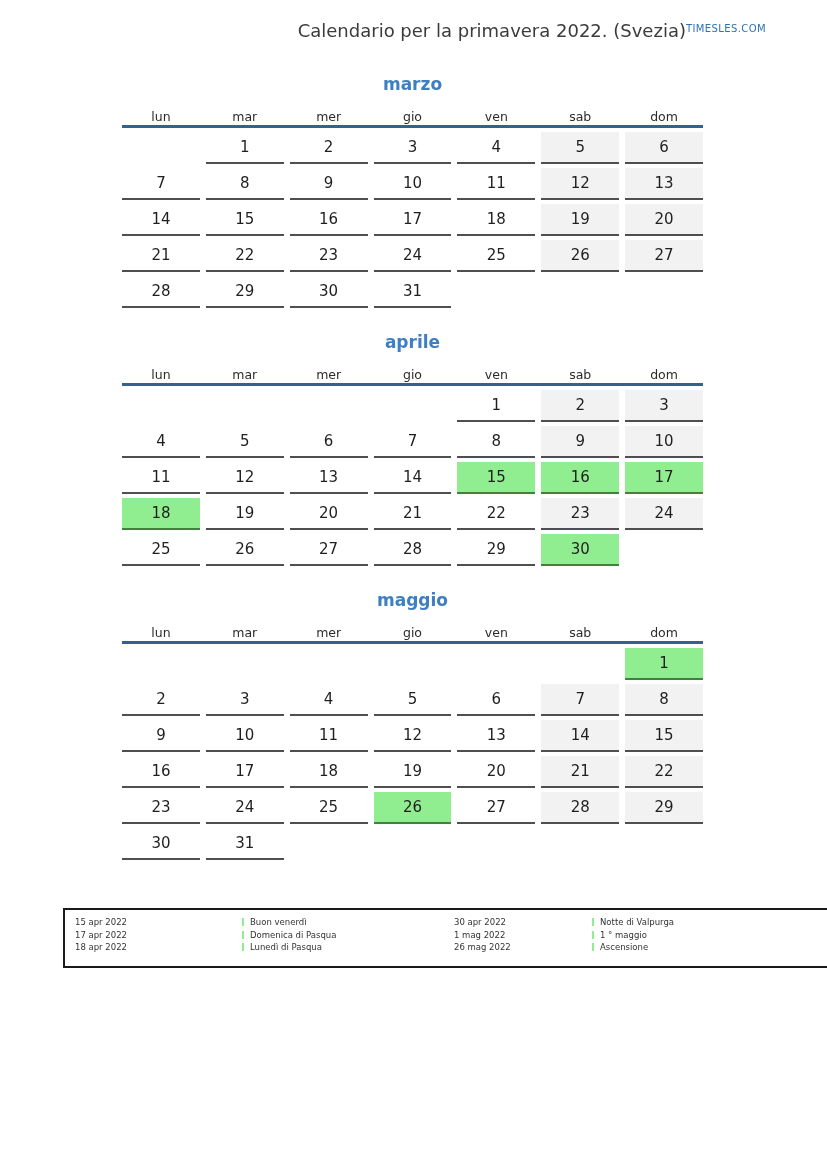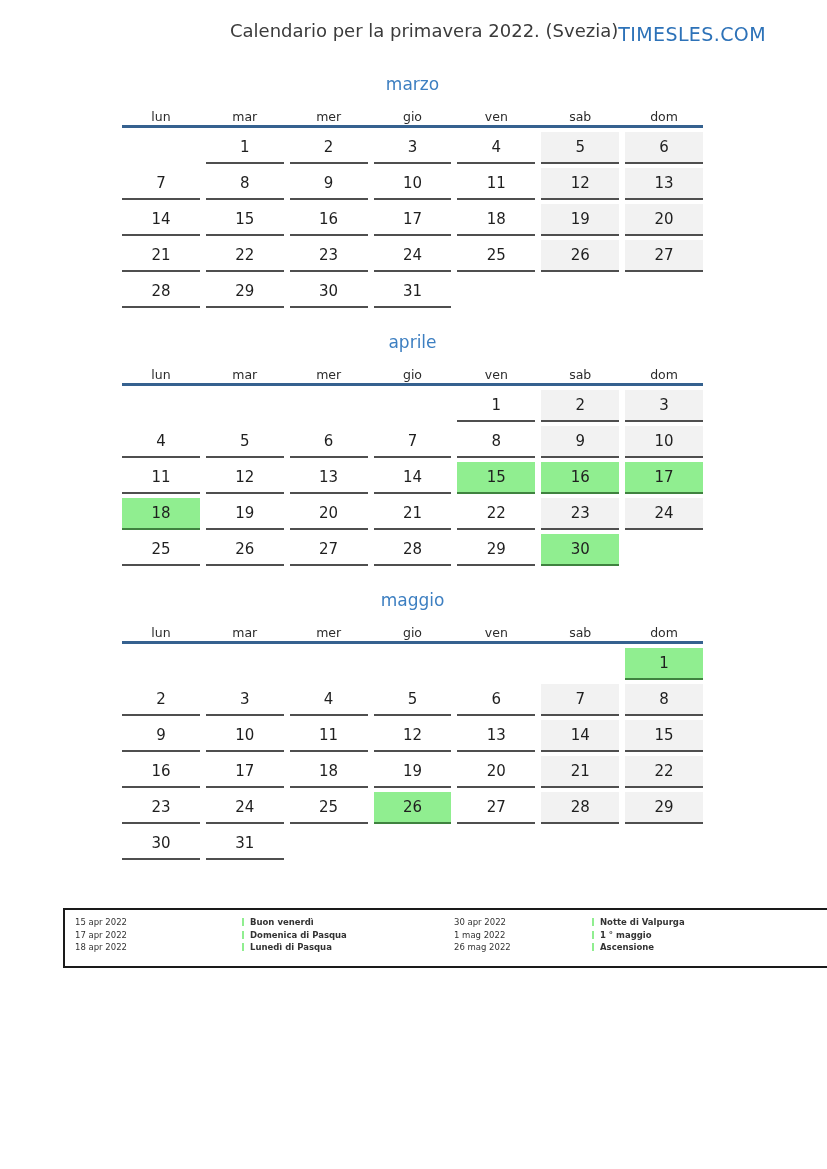--- a/index.html
+++ b/index.html
@@ -3,44 +3,44 @@
 <meta charset="utf-8">
 <style>
   html,body{margin:0;padding:0;}
   body{
     width:827px;height:1169px;background:#ffffff;position:relative;overflow:hidden;
     font-family:"DejaVu Sans","Liberation Sans",sans-serif;
     -webkit-font-smoothing:antialiased;
   }
   .header{position:absolute;left:61px;right:61px;top:20px;display:flex;justify-content:flex-end;align-items:flex-start;}
   .page-title{font-size:18px;color:#3b3b3b;line-height:22px;}
-  .site-link{font-size:19px;color:#2d72b8;text-decoration:none;letter-spacing:0.4px;margin-top:3px;cursor:pointer;}
+  .site-link{font-size:10px;color:#2d72b8;text-decoration:none;letter-spacing:0.4px;margin-top:3px;cursor:pointer;}
 
   .months{position:absolute;left:122px;top:66px;width:581px;}
   .month{margin-top:24px;}
   .month:first-child{margin-top:8px;}
-  .month-title{margin:0;text-align:center;font-size:17px;font-weight:normal;color:#3d7fc1;line-height:20px;}
+  .month-title{margin:0;text-align:center;font-size:17px;font-weight:bold;color:#3d7fc1;line-height:20px;}
   .weekday-row{display:grid;grid-template-columns:repeat(7,1fr);column-gap:6px;margin-top:14px;border-bottom:3px solid #35618f;}
   .weekday{text-align:center;font-size:12.5px;color:#2b2b2b;line-height:17px;}
   .grid{display:grid;grid-template-columns:repeat(7,1fr);gap:4px 6px;padding-top:4px;}
   .cell{height:30px;line-height:30px;text-align:center;font-size:15px;color:#1f1f1f;border-bottom:2px solid #4f4f4f;}
   .cell.empty{border-bottom:none;background:transparent;}
   .cell.weekend{background:#f2f2f2;}
   .cell.holiday{background:#90ee90;border-bottom-color:#3f823f;}
 
   .legend{position:absolute;left:63px;top:908px;width:774px;height:60px;box-sizing:border-box;
     border:2px solid #1a1a1a;display:flex;padding:6px 0 0 10px;}
   .lg-col{display:flex;flex-direction:column;}
   .lg-col-0{width:379px;flex:none;}
   .lg-col-1{flex:1;}
   .lg-row{display:flex;align-items:center;height:12.5px;font-size:8.5px;color:#333333;}
   .lg-date{width:167px;flex:none;}
   .lg-col-1 .lg-date{width:138px;}
   .lg-bar{width:2px;height:8px;background:#90ee90;margin-right:6px;flex:none;}
-  .lg-name{white-space:nowrap;font-weight:bold;}
+  .lg-name{white-space:nowrap;}
 </style>
 </head>
 <body>
 
 <div class="header">
   <div class="page-title">Calendario per la primavera 2022. (Svezia)</div>
   <a class="site-link">TIMESLES.COM</a>
 </div>
 
 <div class="months" id="months">

